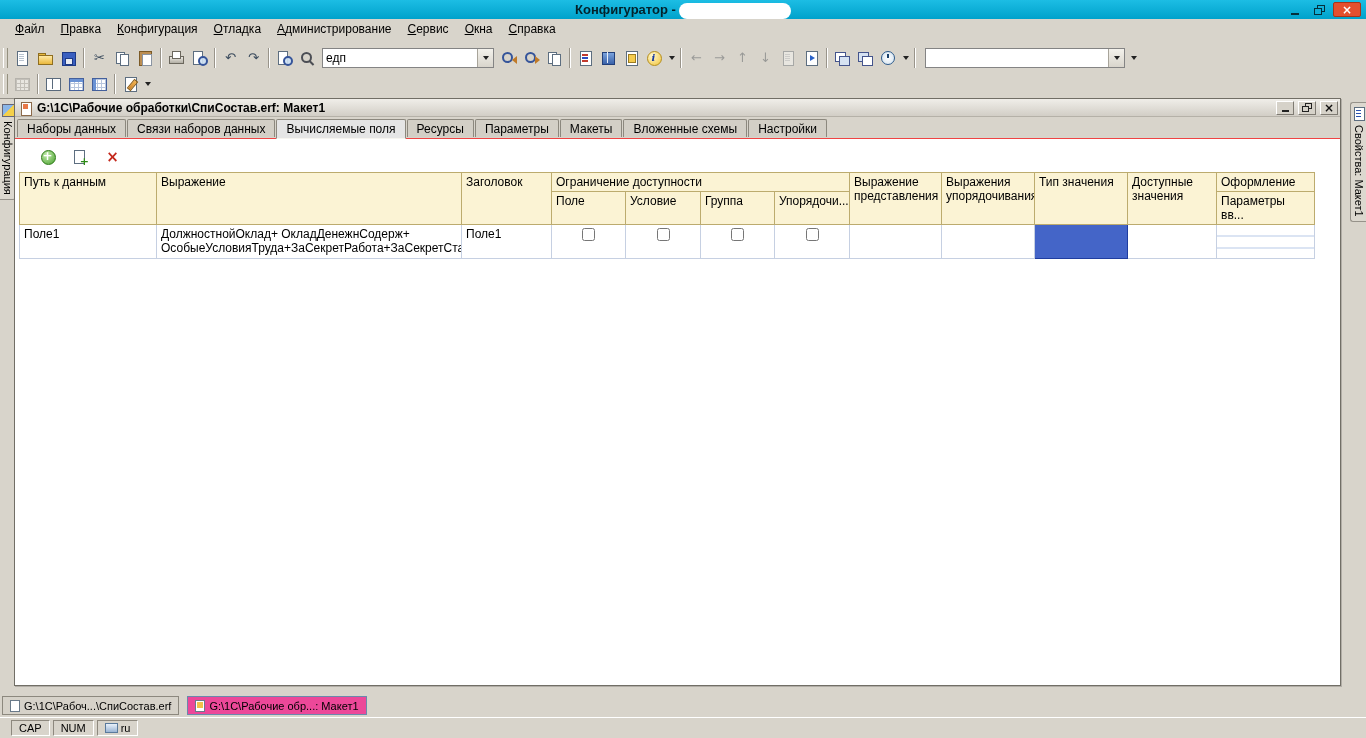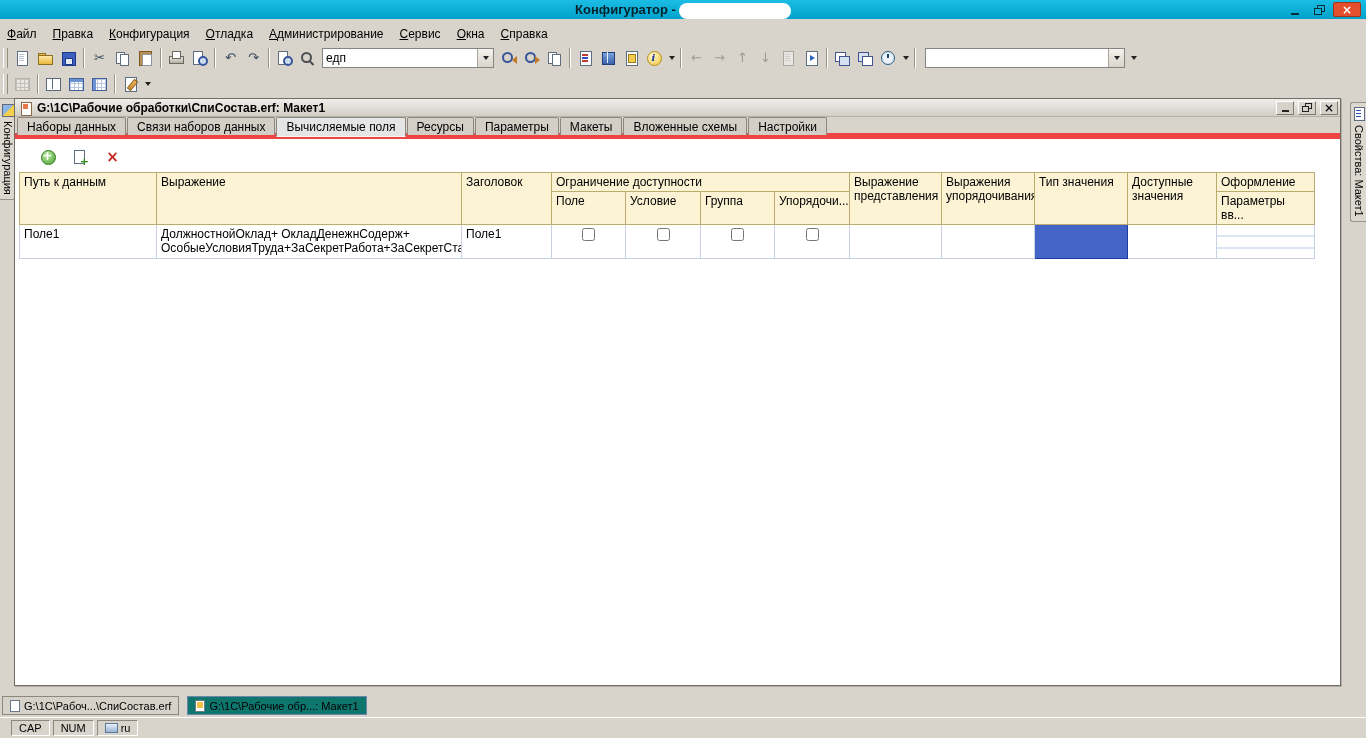--- a/index.html
+++ b/index.html
@@ -15,21 +15,21 @@
 .t-btns{margin-left:auto;display:flex;align-items:center;gap:4px;padding-right:5px;z-index:2}
 .tbtn{width:20px;height:15px;display:flex;align-items:center;justify-content:center;position:relative}
 .glyph-min{width:8px;height:2px;background:#04303c;margin-top:8px}
 .rest{position:relative;width:11px;height:10px}
 .rest:before{content:"";position:absolute;left:3px;top:0;width:6px;height:5px;border:1px solid #04303c}
 .rest:after{content:"";position:absolute;left:0;top:3px;width:6px;height:5px;border:1px solid #04303c;background:#10b0d8}
 .tbtn-close{width:28px;height:15px;background:#e4502e;border:1px solid #a83418;border-radius:2px;display:flex;align-items:center;justify-content:center}
 .tbtn-close:before{content:"×";font:bold 12px/12px "DejaVu Sans",sans-serif;color:#fff}
 
 
-.menubar{height:25px;display:flex;align-items:flex-end;padding-left:0;gap:2px;flex:none}
+.menubar{height:25px;display:flex;align-items:flex-start;padding-left:8px;gap:2px;flex:none}
 .mi{display:inline-block;padding:3px 7px;font-size:12px}
 .mi::first-letter{text-decoration:underline}
 
 
 .toolbar{height:28px;display:flex;align-items:center;padding-left:2px;flex:none}
 .toolbar.row2{height:24px}
 .grip{width:5px;height:20px;border-left:1px solid #fff;border-right:1px solid #94907f;margin:0 3px 0 1px;flex:none}
 .sep{width:2px;height:20px;border-left:1px solid #99948a;border-right:1px solid #fff;margin:0 3px;flex:none}
 .tb{width:23px;height:22px;display:flex;align-items:center;justify-content:center;flex:none}
 .dis{opacity:.42;filter:grayscale(.6)}
@@ -111,42 +111,42 @@
 
 .mdi{position:absolute;left:14px;top:2px;width:1327px;height:588px;background:#fff;border:1px solid #716e66;display:flex;flex-direction:column;box-shadow:1px 1px 0 rgba(0,0,0,.18)}
 .mdi-title{height:18px;background:linear-gradient(#f0eee9,#d2cec6);display:flex;align-items:center;gap:4px;padding:0 2px 0 4px;border-bottom:1px solid #b5b1a8;flex:none}
 .mdi-title .txt{font-weight:bold;font-size:12px;flex:1;white-space:nowrap;overflow:hidden}
 .mbtn{width:18px;height:14px;background:#d6d2c9;border:1px solid;border-color:#fff #7e7a72 #7e7a72 #fff;display:flex;align-items:center;justify-content:center;position:relative}
 .mbtn .glyph-min{background:#222;width:7px;margin-top:7px}
 .mrest{position:relative;width:10px;height:9px}
 .mrest:before{content:"";position:absolute;left:3px;top:0;width:5px;height:4px;border:1px solid #222}
 .mrest:after{content:"";position:absolute;left:0;top:3px;width:5px;height:4px;border:1px solid #222;background:#d6d2c9}
 .mbtn-close:before{content:"×";font:bold 12px/12px "DejaVu Sans",sans-serif;color:#111}
-.mdi-tabs{height:22px;background:#d8d4cb;display:flex;align-items:center;padding:2px 0 0 2px;border-bottom:6px solid #ef4444;flex:none}
+.mdi-tabs{height:22px;background:#d8d4cb;display:flex;align-items:flex-start;padding:2px 0 0 2px;border-bottom:1px solid #ef4444;flex:none}
 .dtab{height:18px;padding:2px 9px 0;font-size:12px;background:#d3cfc6;border:1px solid #8c887e;border-bottom:none;border-radius:2px 2px 0 0;margin-right:1px;white-space:nowrap}
 .dtab.active{background:#e5e5e5;height:20px;margin-bottom:-1px;border-bottom:1px solid #f7f5ef;position:relative;z-index:1}
 .mdi-body{flex:1;background:#fff;overflow:hidden}
 .doc-toolbar{display:flex;align-items:center;gap:9px;padding:7px 0 4px 22px}
 
 
 .grid-area{margin-left:4px}
 table.grid{border-collapse:collapse;table-layout:fixed;width:1295px}
 .grid th{background:#fbf3d4;border:1px solid #bcab6e;font-weight:400;font-size:12px;text-align:left;vertical-align:top;padding:2px 4px;height:19px;overflow:hidden}
 .grid tr.sub th{height:17px}
 .grid td{border:1px solid #c6d0e2;vertical-align:top;padding:2px 4px;font-size:12px;height:34px;overflow:hidden;background:#fff}
 .grid td.cb{text-align:center;padding-top:3px}
 .grid td.cb input{width:13px;height:13px;margin:0}
 .grid td.sel{background:#4465c8;border:1px solid #1f3da0}
 .grid td.params{padding:0;background-image:repeating-linear-gradient(#fff 0,#fff 10.5px,#b7c8e6 10.5px,#b7c8e6 11.5px)}
 .expr div{white-space:nowrap;line-height:14px}
 
 
 .bottombar{height:22px;display:flex;align-items:flex-start;gap:8px;padding:1px 11px 1px 2px;flex:none}
 .wtab{height:19px;display:flex;align-items:center;gap:4px;padding:0 7px;border:1px solid #8c887e;background:#d6d2c9;font-size:11px;white-space:nowrap}
-.wtab.active{background:#0f766e;border-color:#6b88ac}
+.wtab.active{background:#ec4899;border-color:#6b88ac}
 .statusbar{height:21px;display:flex;align-items:center;flex:none;border-top:1px solid #fff;padding:0 6px 0 8px;background:#d8d4cb}
 .sb-msg{flex:1;font-size:12px}
 .sb-box{height:16px;display:flex;align-items:center;gap:3px;padding:0 7px;border:1px solid;border-color:#8d887e #fff #fff #8d887e;font-size:11px;margin-left:3px}
 </style>
 </head>
 <body>
 
 <div class="app">
 
   <div class="titlebar">

